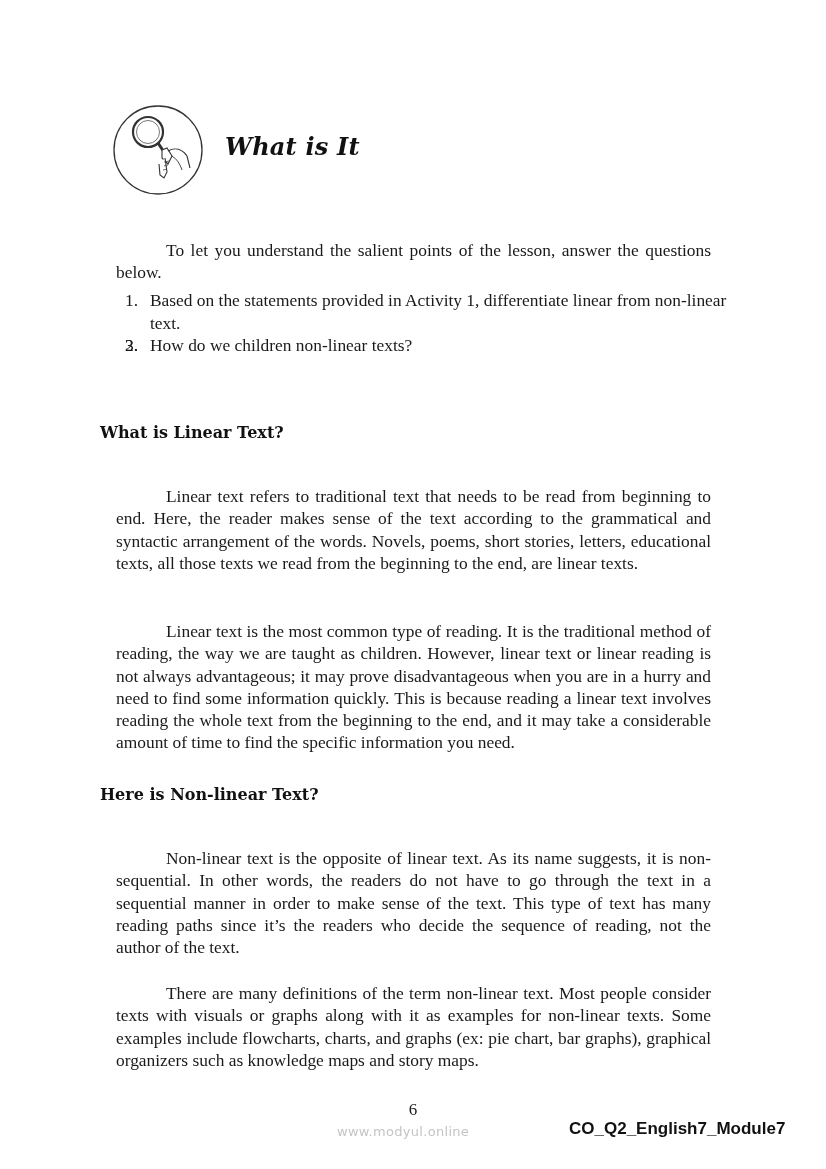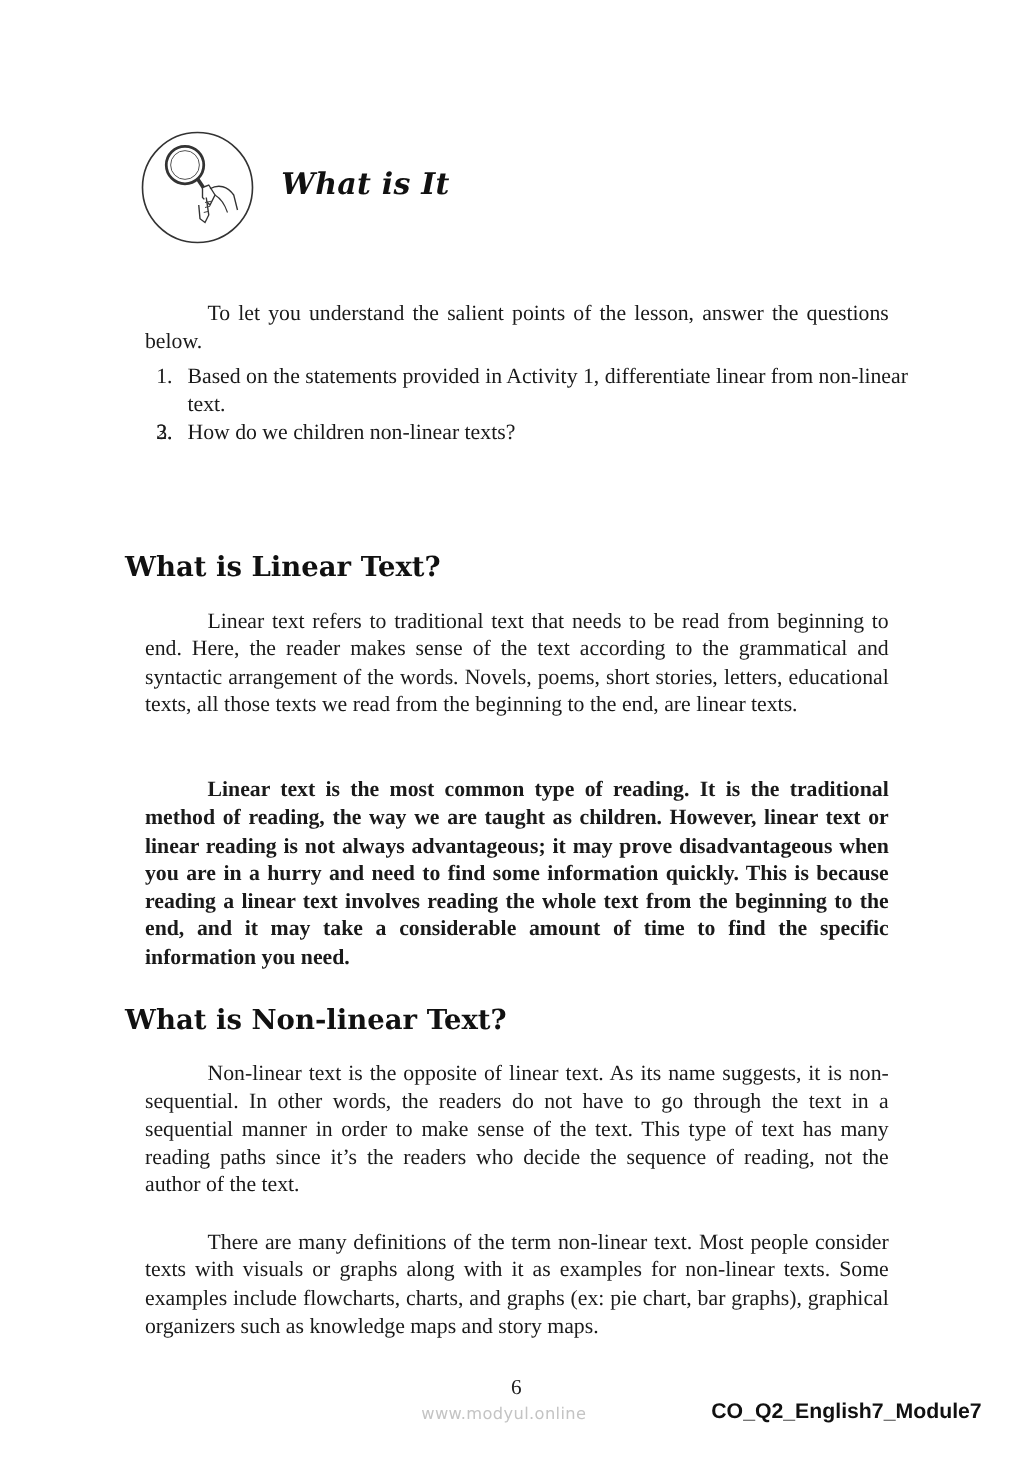--- a/index.html
+++ b/index.html
@@ -5,21 +5,21 @@
   html, body { margin:0; padding:0; background:#ffffff; }
   body { width:826px; height:1169px; position:relative; overflow:hidden; color:#1a1a1a; }
   .page { position:absolute; left:0; top:0; width:768px; height:1169px; }
   .icon-wrap { position:absolute; left:112px; top:104px; width:92px; height:92px; }
   .section-title { position:absolute; left:225px; top:132px; font-family:"DejaVu Serif", serif; font-weight:bold; font-style:italic; font-size:24px; color:#111; letter-spacing:0.2px; }
   .body-text { position:absolute; left:100px; width:627px; font-family:"Liberation Serif", serif; font-size:17.4px; line-height:22.3px; text-align:justify; color:#1a1a1a; }
   .body-text p { margin:16px; text-indent:50px; }
   .qlist { position:absolute; left:100px; top:289px; width:627px; font-family:"Liberation Serif", serif; font-size:17.4px; line-height:22.5px; color:#1a1a1a; margin:0; padding:0; list-style:none; }
   .qlist li { position:relative; padding-left:50px; }
   .qlist .num { position:absolute; left:25px; top:0; }
-  .subhead { position:absolute; left:100px; font-family:"DejaVu Serif", serif; font-weight:bold; font-size:22px; color:#111;margin-top:18px; }
+  .subhead { position:absolute; left:100px; font-family:"DejaVu Serif", serif; font-weight:bold; font-size:16px; color:#111; }
   .page-num { position:absolute; left:0; width:826px; top:1100px; text-align:center; font-family:"Liberation Serif", serif; font-size:17px; color:#222; }
   .page-num span { display:inline-block; transform:translateX(0px); }
   .watermark { position:absolute; left:337px; top:1124px; font-family:"DejaVu Sans", sans-serif; font-size:13px; color:#c4c4c4; letter-spacing:0.3px; }
   .module-code { position:absolute; left:569px; top:1119px; font-family:"Liberation Sans", sans-serif; font-weight:bold; font-size:17px; color:#111; }
 </style>
 </head>
 <body>
 
 <div class="page">
 
@@ -55,25 +55,25 @@
       <span>How do we children non-linear texts?</span>
     </li>
   </ol>
 
   <div class="subhead" style="top:423px;">What is Linear Text?</div>
 
   <div class="body-text" style="top:469px;">
     <p>Linear text refers to traditional text that needs to be read from beginning to end. Here, the reader makes sense of the text according to the grammatical and syntactic arrangement of the words. Novels, poems, short stories, letters, educational texts, all those texts we read from the beginning to the end, are linear texts.</p>
   </div>
 
-  <div class="body-text" style="top:604px;font-weight:bold;">
+  <div class="body-text" style="top:604px;">
     <p>Linear text is the most common type of reading. It is the traditional method of reading, the way we are taught as children. However, linear text or linear reading is not always advantageous; it may prove disadvantageous when you are in a hurry and need to find some information quickly. This is because reading a linear text involves reading the whole text from the beginning to the end, and it may take a considerable amount of time to find the specific information you need.</p>
   </div>
 
-  <div class="subhead" style="top:785px;">What is Non-linear Text?</div>
+  <div class="subhead" style="top:785px;">Here is Non-linear Text?</div>
 
   <div class="body-text" style="top:966px;">
     <p>There are many definitions of the term non-linear text. Most people consider texts with visuals or graphs along with it as examples for non-linear texts. Some examples include flowcharts, charts, and graphs (ex: pie chart, bar graphs), graphical organizers such as knowledge maps and story maps.</p>
   </div>
 
   <div class="body-text" style="top:831px;">
     <p>Non-linear text is the opposite of linear text. As its name suggests, it is non-sequential. In other words, the readers do not have to go through the text in a sequential manner in order to make sense of the text. This type of text has many reading paths since it’s the readers who decide the sequence of reading, not the author of the text.</p>
   </div>
 
   <div class="page-num"><span>6</span></div>

